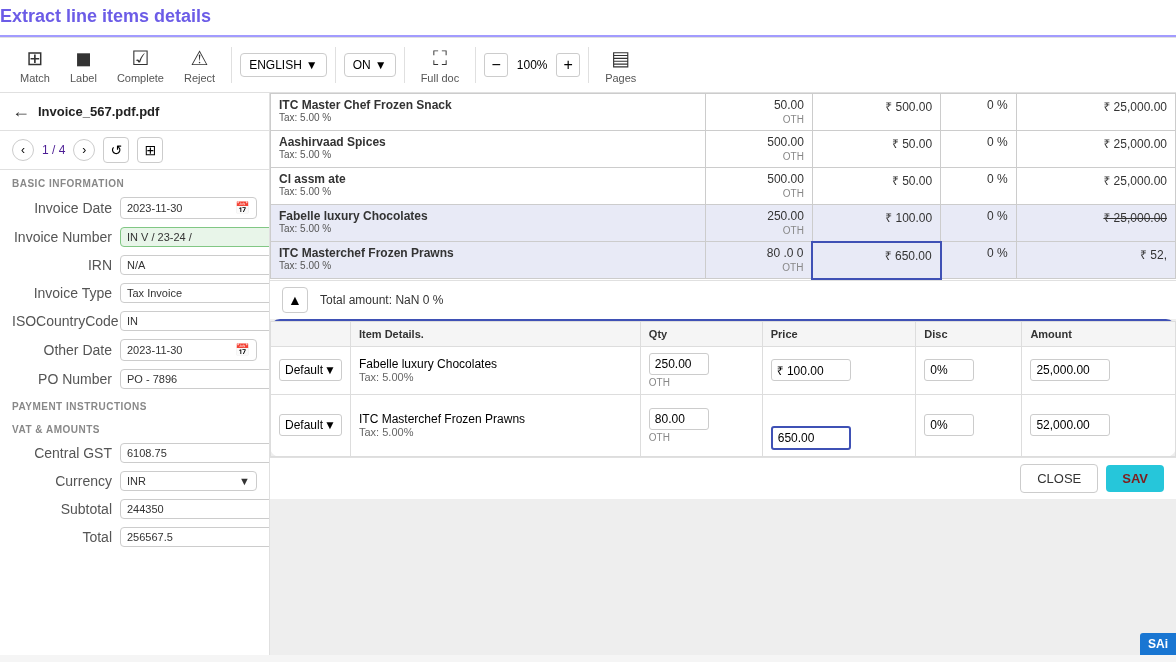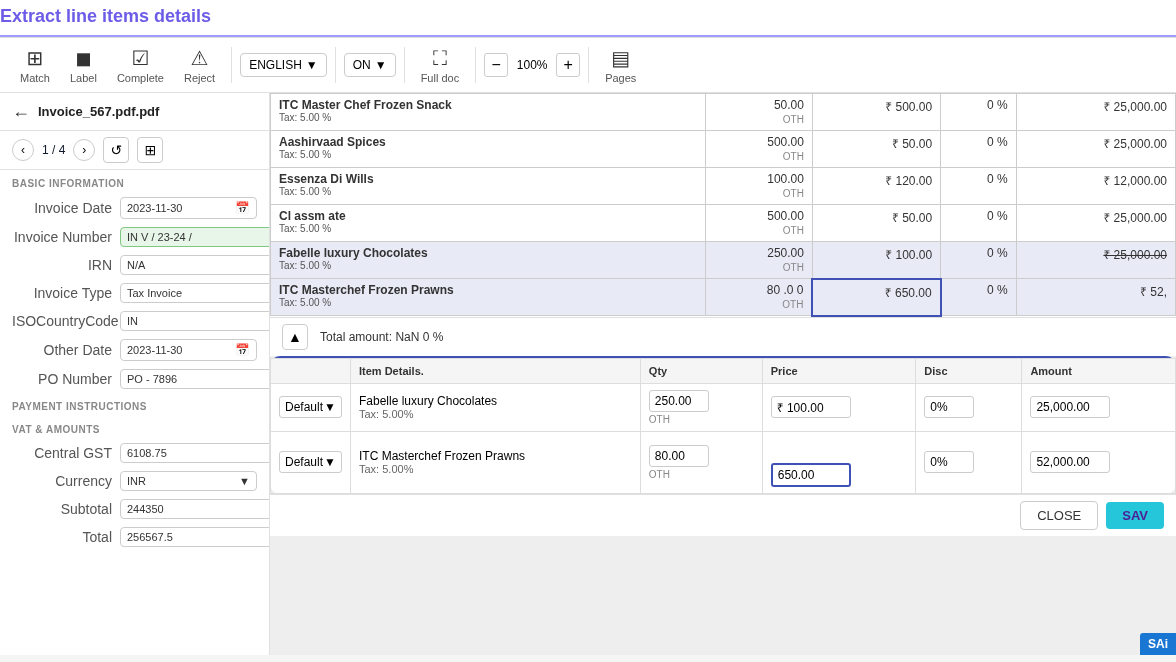--- a/index.html
+++ b/index.html
@@ -135,21 +135,21 @@
       width: 22px;
       height: 22px;
       cursor: pointer;
       display: flex;
       align-items: center;
       justify-content: center;
       font-size: 12px;
     }
     .page-indicator {
       font-size: 12px;
-      color: #0f172a;
+      color: #4c1d95;
     }
     .nav-action-btn {
       border: 1px solid #ccc;
       background: white;
       border-radius: 4px;
       width: 26px;
       height: 26px;
       cursor: pointer;
       display: flex;
       align-items: center;
@@ -332,21 +332,21 @@
       font-size: 13px;
       color: #333;
     }
     .save-btn {
       background: #26c6da;
       border: none;
       padding: 6px 16px;
       border-radius: 4px;
       cursor: pointer;
       font-size: 13px;
-      color: #4c1d95;
+      color: #7f1d1d;
       font-weight: bold;
     }
 
     .action-bar {
       display: flex;
       align-items: center;
       justify-content: flex-end;
       gap: 8px;
       padding: 6px 12px;
       background: white;
@@ -530,30 +530,20 @@
   </tr>
             <tr>
     <td class="item-details-cell">
       <div class="item-name">Aashirvaad Spices</div>
       <div class="item-tax">Tax: 5.00 %</div>
     </td>
     <td class="num-cell">500.00<br><span style="font-size:10px;color:#888">OTH</span></td>
     <td class="num-cell">₹ 50.00</td>
     <td class="num-cell">0 %</td>
     <td class="num-cell" style="">₹ 25,000.00</td>
-  </tr>
-            <tr>
-    <td class="item-details-cell">
-      <div class="item-name">Essenza Di Wills</div>
-      <div class="item-tax">Tax: 5.00 %</div>
-    </td>
-    <td class="num-cell">100.00<br><span style="font-size:10px;color:#888">OTH</span></td>
-    <td class="num-cell">₹ 120.00</td>
-    <td class="num-cell">0 %</td>
-    <td class="num-cell" style="">₹ 12,000.00</td>
   </tr>
             <tr>
     <td class="item-details-cell">
       <div class="item-name">Cl assm ate</div>
       <div class="item-tax">Tax: 5.00 %</div>
     </td>
     <td class="num-cell">500.00<br><span style="font-size:10px;color:#888">OTH</span></td>
     <td class="num-cell">₹ 50.00</td>
     <td class="num-cell">0 %</td>
     <td class="num-cell" style="">₹ 25,000.00</td>

